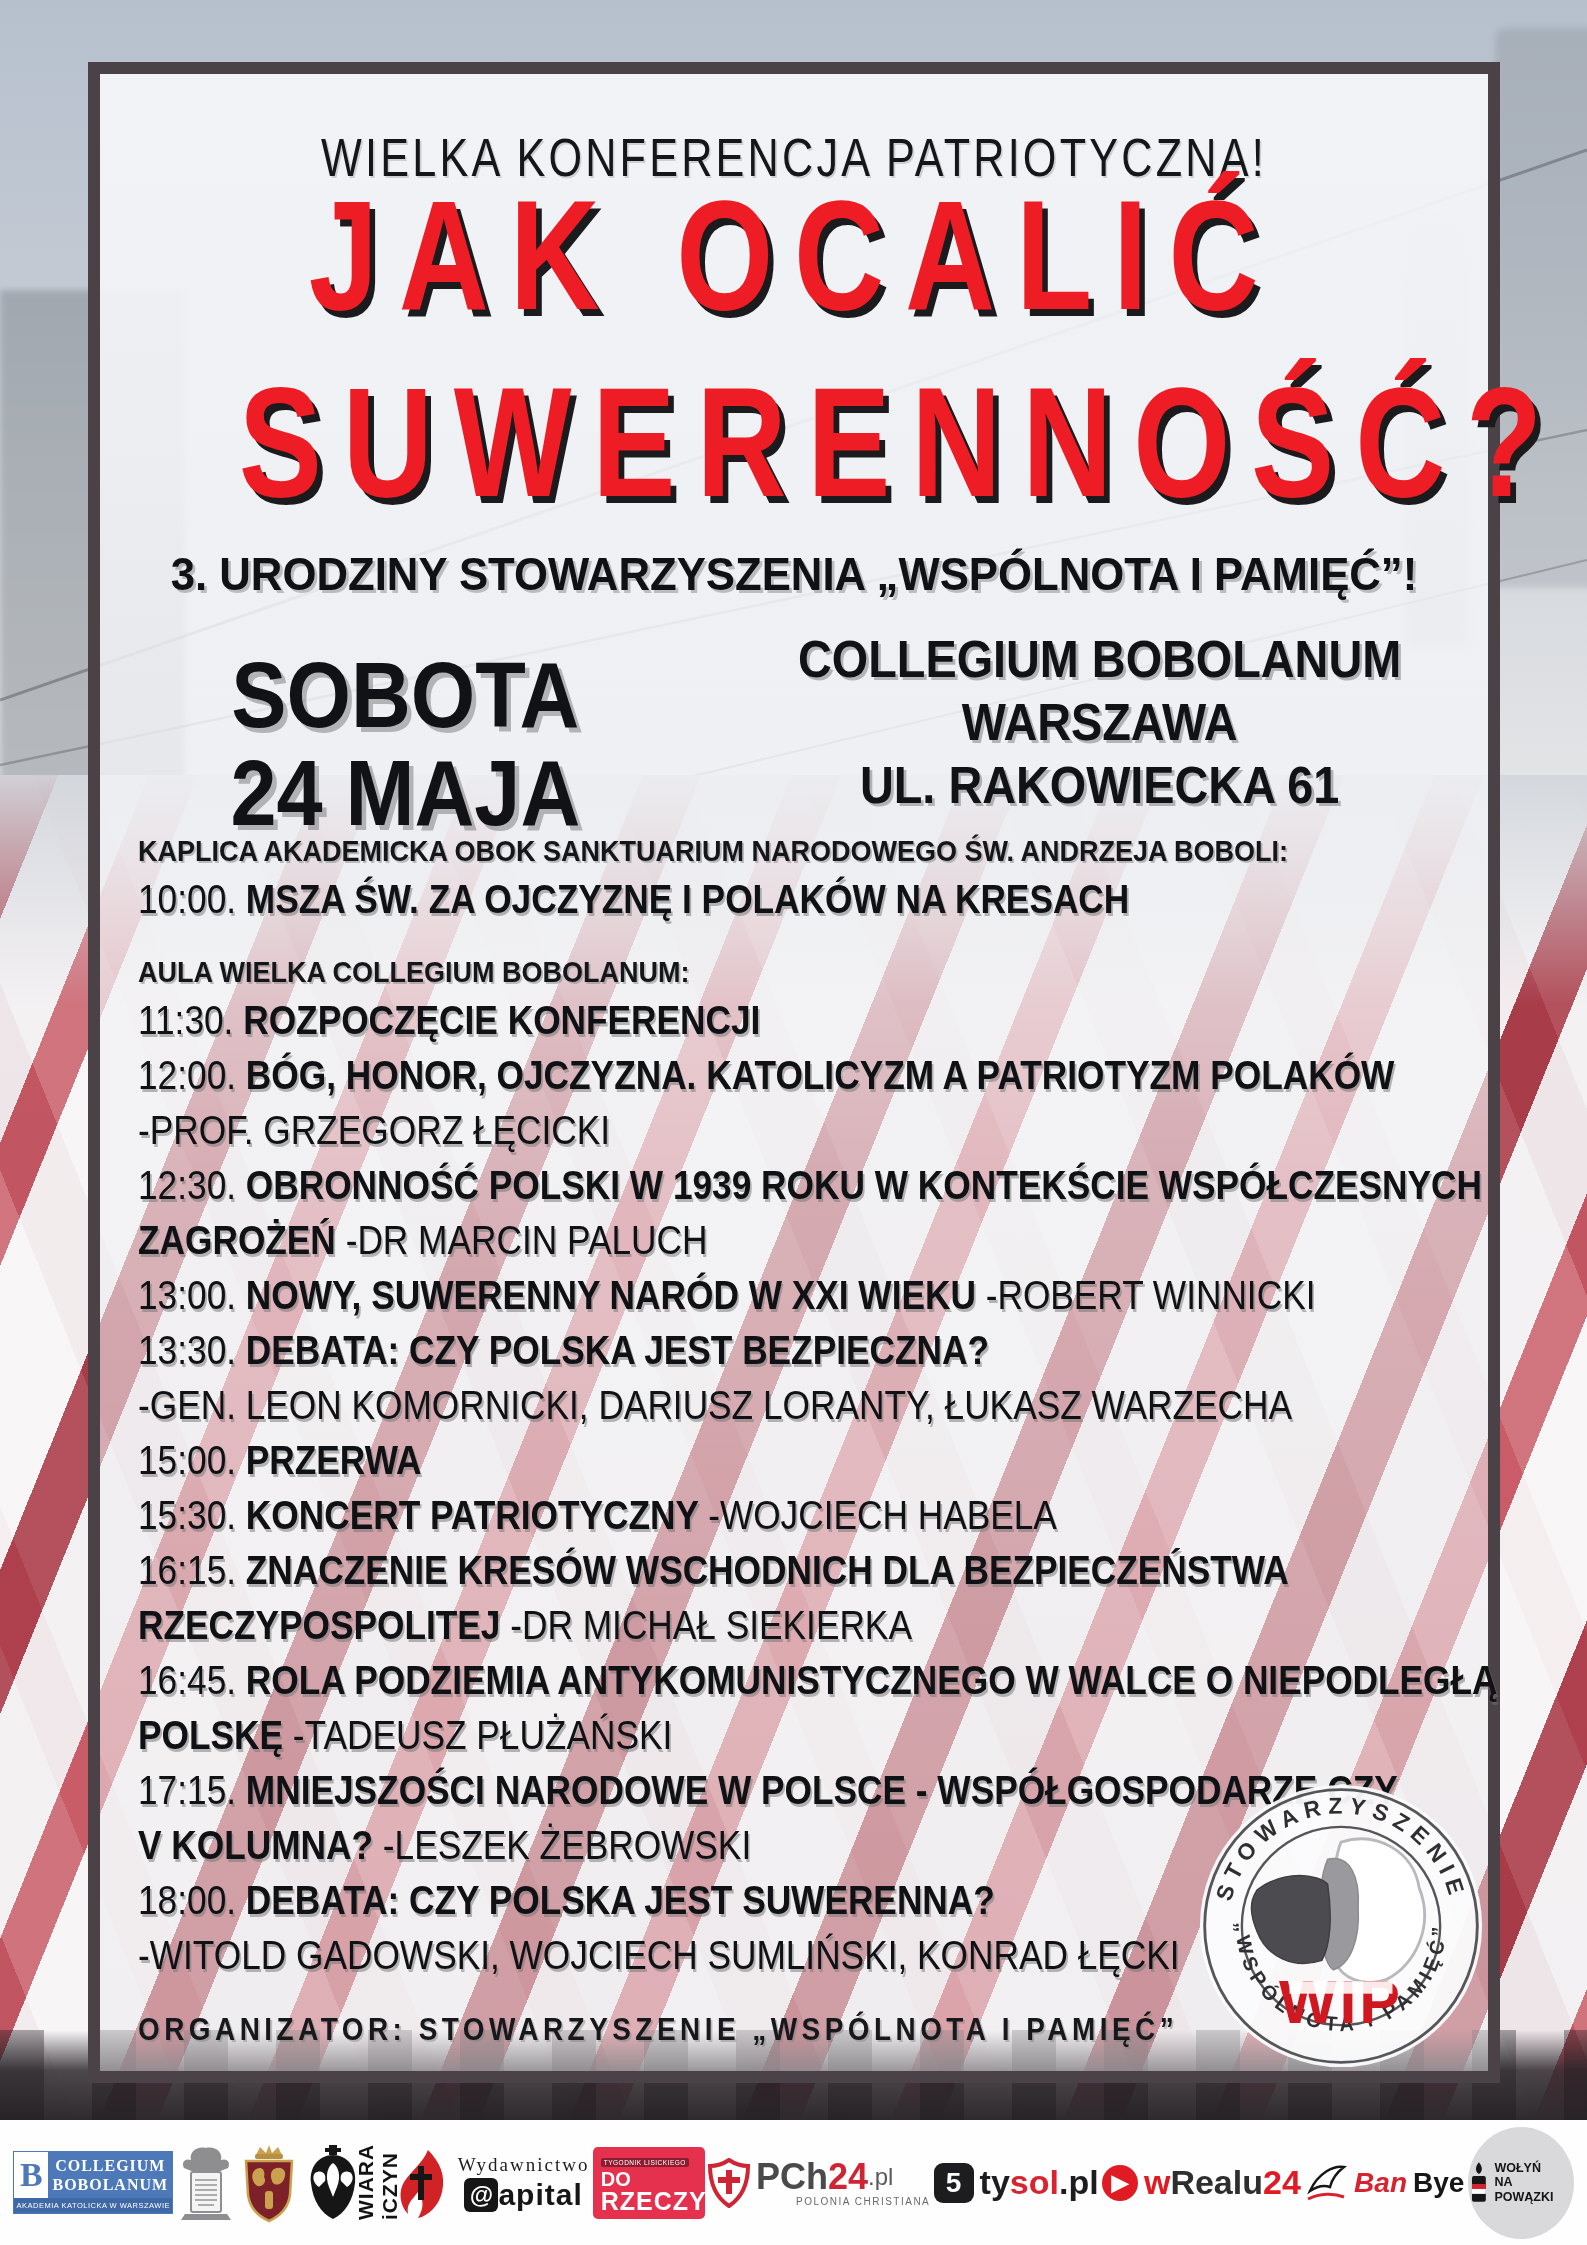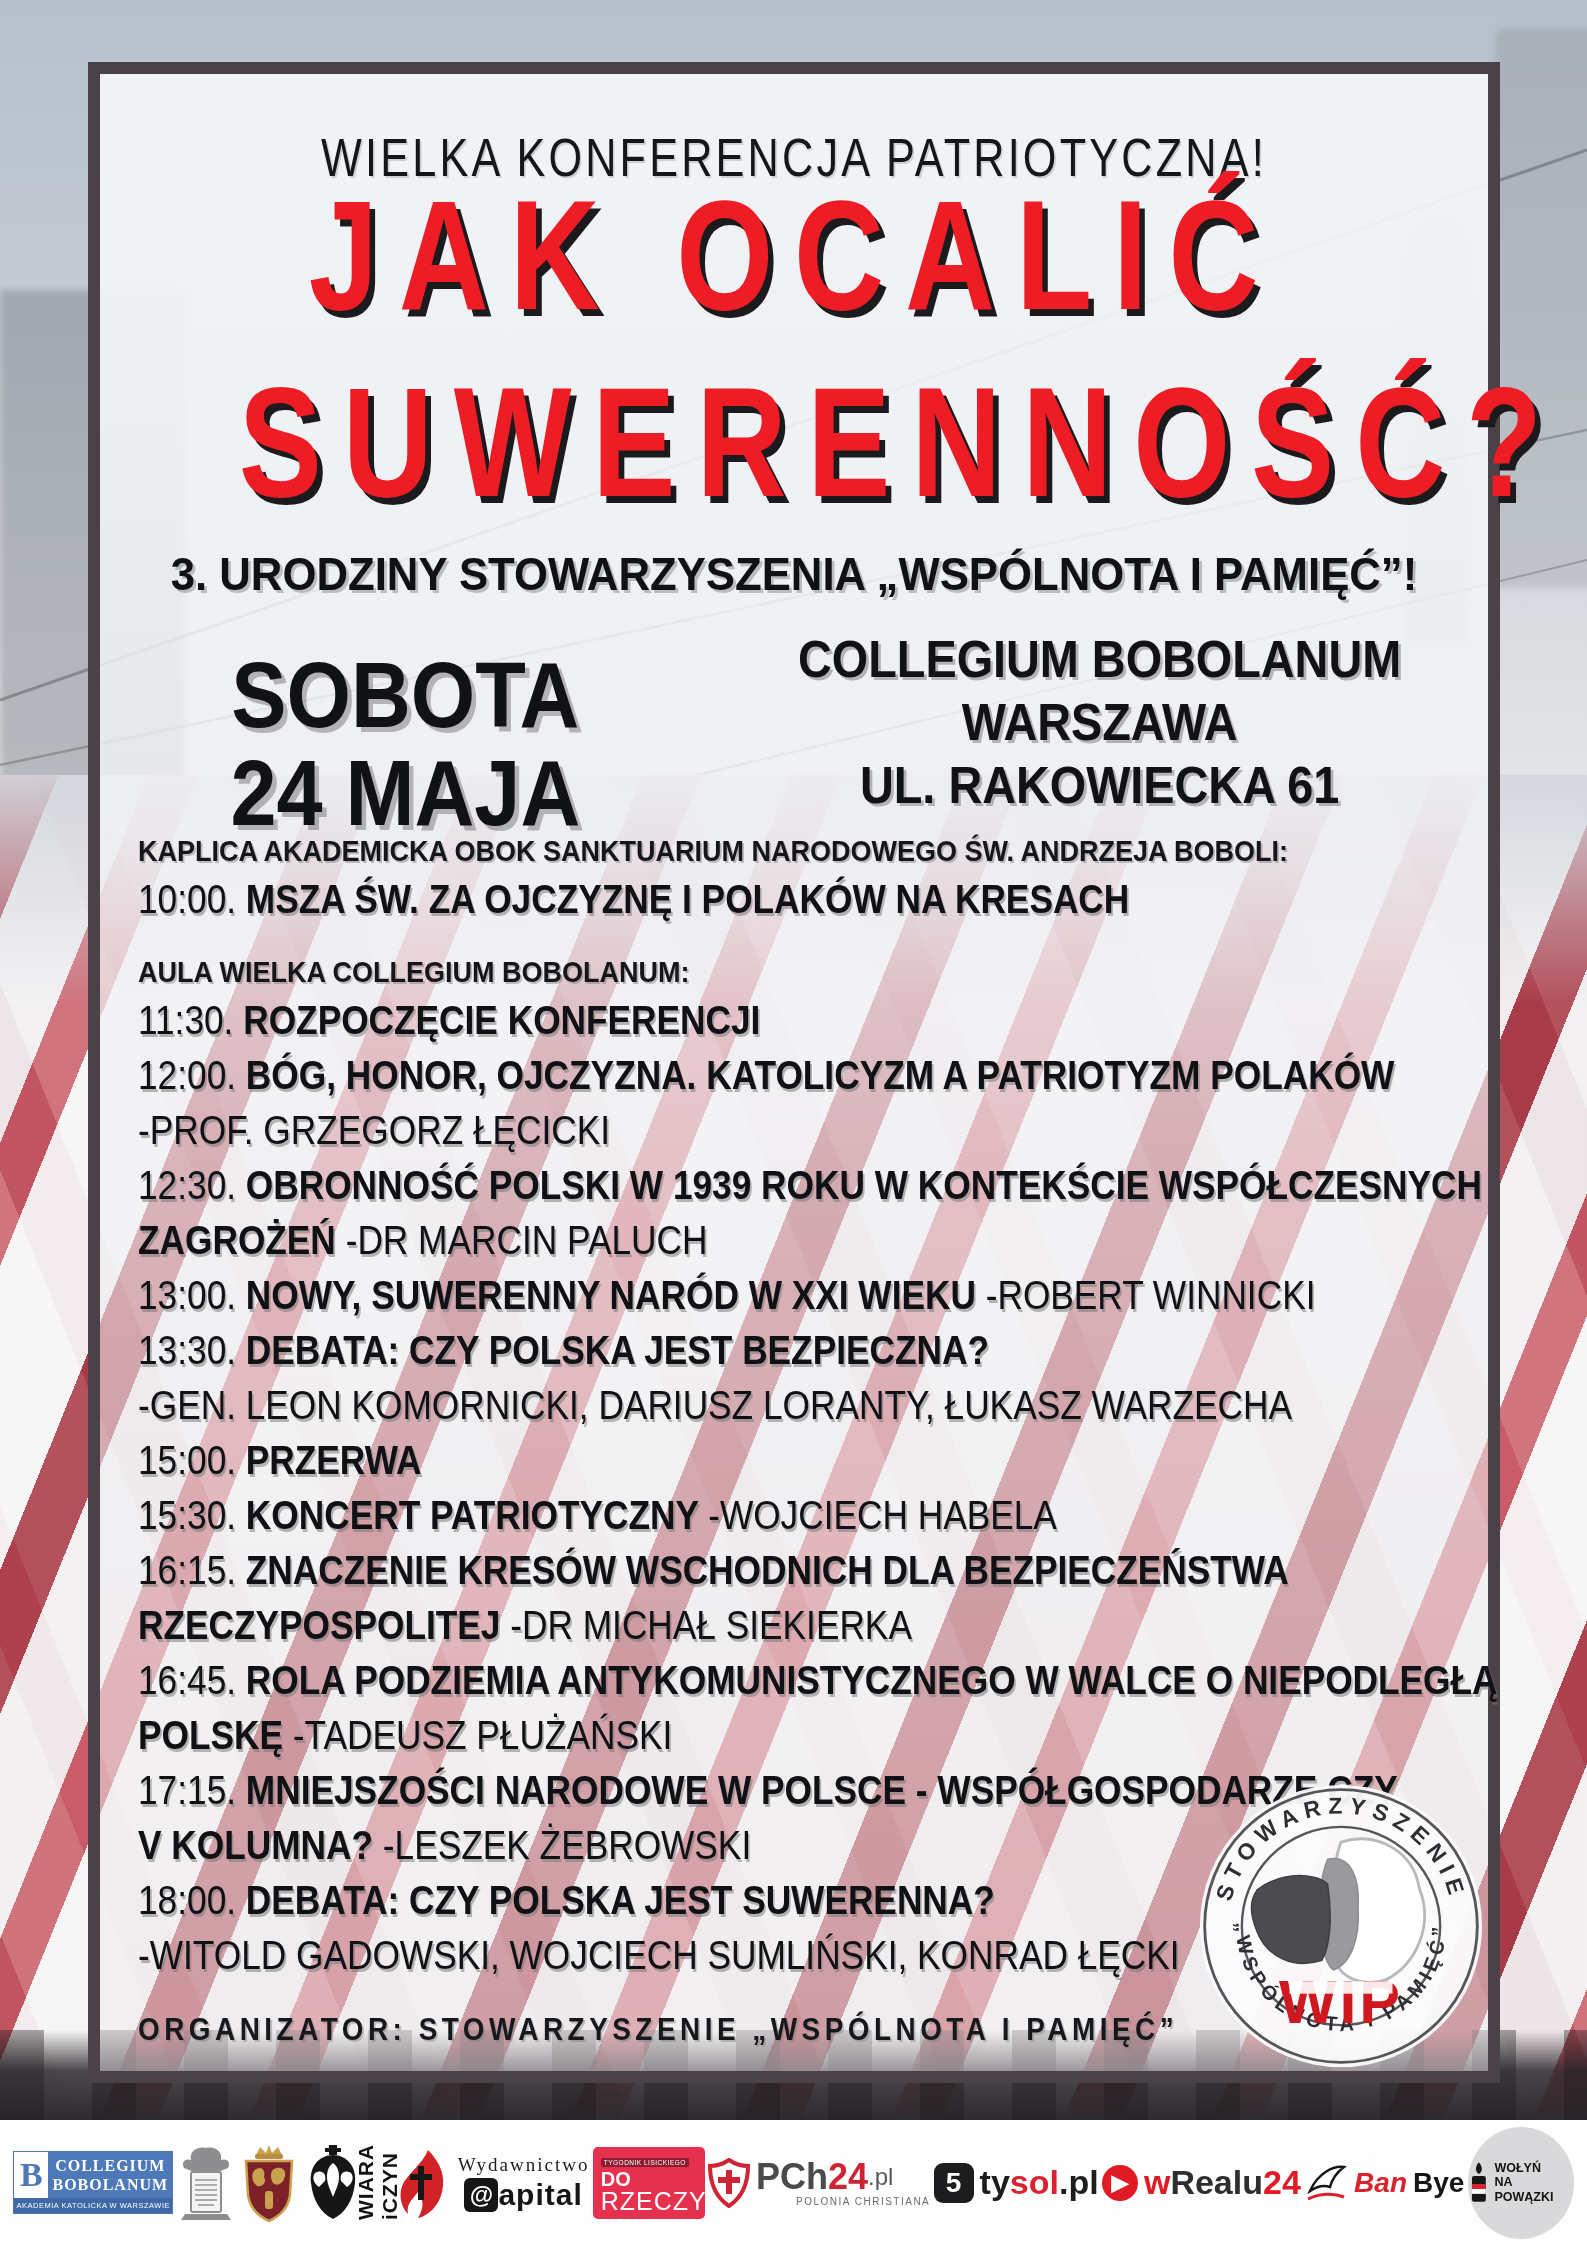--- a/index.html
+++ b/index.html
@@ -89,21 +89,21 @@
     font-family:"Liberation Serif",serif;font-size:16px;line-height:19px;
     letter-spacing:1px;padding:4px 0;font-weight:bold;}
   .cb-bar{background:#3e69a6;color:#fff;font-size:7.5px;text-align:center;
     letter-spacing:.5px;padding:3px 0;}
 
   .dr-box{width:112px;height:72px;background:#e5304e;border-radius:5px;
     color:#fff;padding:4px 8px;box-sizing:border-box;position:relative;}
   .dr-top{font-size:6.5px;letter-spacing:.5px;background:#8c1d30;display:inline-block;
     padding:1px 3px;border-radius:2px;}
   .dr-do{font-size:20px;font-weight:700;line-height:20px;}
-  .dr-rz{font-size:25px;font-weight:400;line-height:24px;letter-spacing:1px;}
+  .dr-rz{font-size:25px;font-weight:700;line-height:24px;letter-spacing:1px;}
 
   .cap-col{display:flex;flex-direction:column;align-items:center;}
   .cap-top{font-family:"Liberation Serif",serif;font-size:19px;letter-spacing:2px;color:#1c1c1c;}
   .cap-row{display:flex;align-items:center;margin-top:2px;}
   .cap-at{width:34px;height:34px;background:#161616;color:#fff;border-radius:6px;
     display:flex;align-items:center;justify-content:center;font-size:24px;font-weight:700;}
   .cap-rest{font-size:30px;font-weight:700;color:#161616;letter-spacing:1px;}
 
   .pch-col{display:flex;flex-direction:column;line-height:1;}
   .pch-row{display:flex;align-items:center;}

